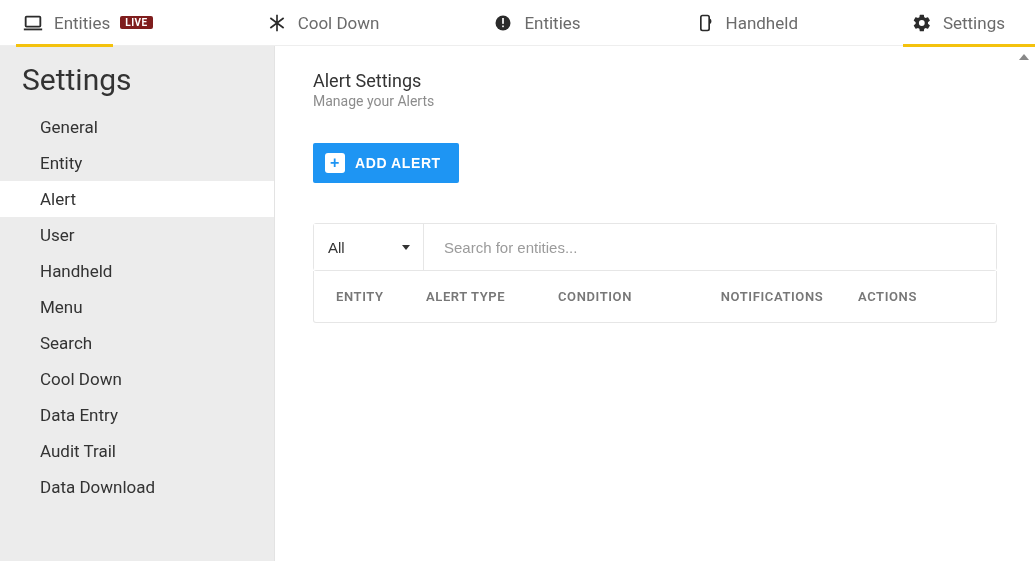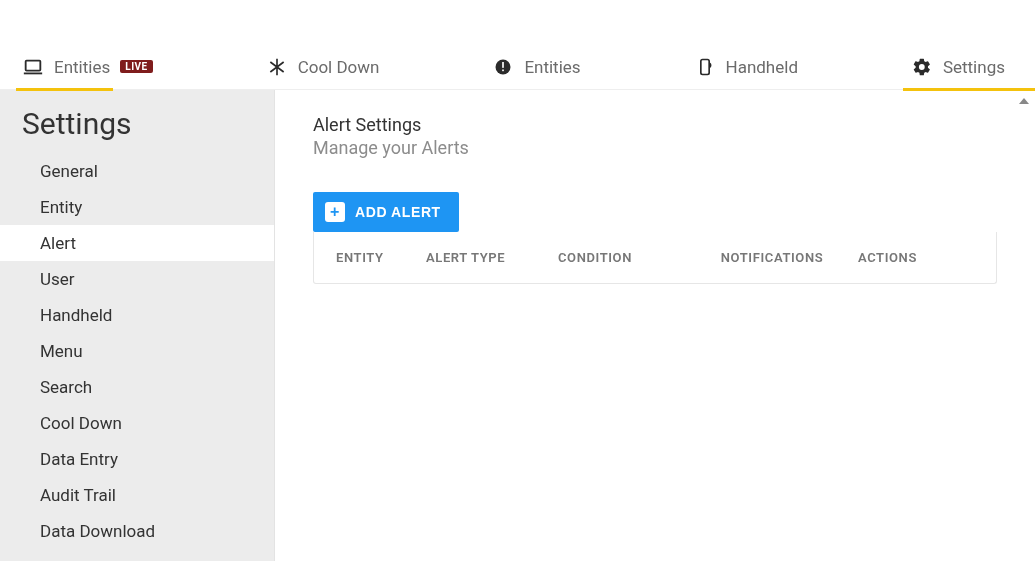--- a/index.html
+++ b/index.html
@@ -12,21 +12,20 @@
     }
 
     
     .topnav {
       display: flex;
       align-items: center;
       height: 46px;
       border-bottom: 1px solid #eee;
       padding: 0 30px 0 22px;
       justify-content: space-between;
-      margin-top: 44px;
     }
     .topnav-item {
       display: flex;
       align-items: center;
       gap: 10px;
       color: #6b6b6b;
       font-size: 17px;
       cursor: pointer;
       position: relative;
       height: 46px;
@@ -100,21 +99,21 @@
       height: 14px;
       color: #666;
       display:flex; align-items:center; justify-content:center;
     }
     .page-title {
       font-size: 18px;
       color: #333;
       font-weight: 400;
     }
     .page-sub {
-      font-size: 18px;
+      font-size: 14px;
       color: #8c8c8c;
       margin-top: 2px;
     }
 
     .add-btn {
       margin-top: 34px;
       background: #1e95f3;
       color: #fff;
       border: none;
       height: 40px;
@@ -283,20 +282,28 @@
     </div>
 
     <div class="page-title">Alert Settings</div>
     <div class="page-sub">Manage your Alerts</div>
 
     <button class="add-btn">
       <span class="plus-box">+</span>
       <span>ADD ALERT</span>
     </button>
 
+    <div class="filter-bar">
+      <div class="select-wrap">
+        <select class="filter-select">
+          <option>All</option>
+        </select>
+      </div>
+      <input class="search-input" type="text" placeholder="Search for entities..." style="">
+    </div>
 
     <div class="table">
       <div class="thead">
         <div class="th col-entity">ENTITY</div>
         <div class="th col-type">ALERT TYPE</div>
         <div class="th col-cond">CONDITION</div>
         <div class="th col-notif">NOTIFICATIONS</div>
         <div class="th col-actions">ACTIONS</div>
       </div>
     </div>

